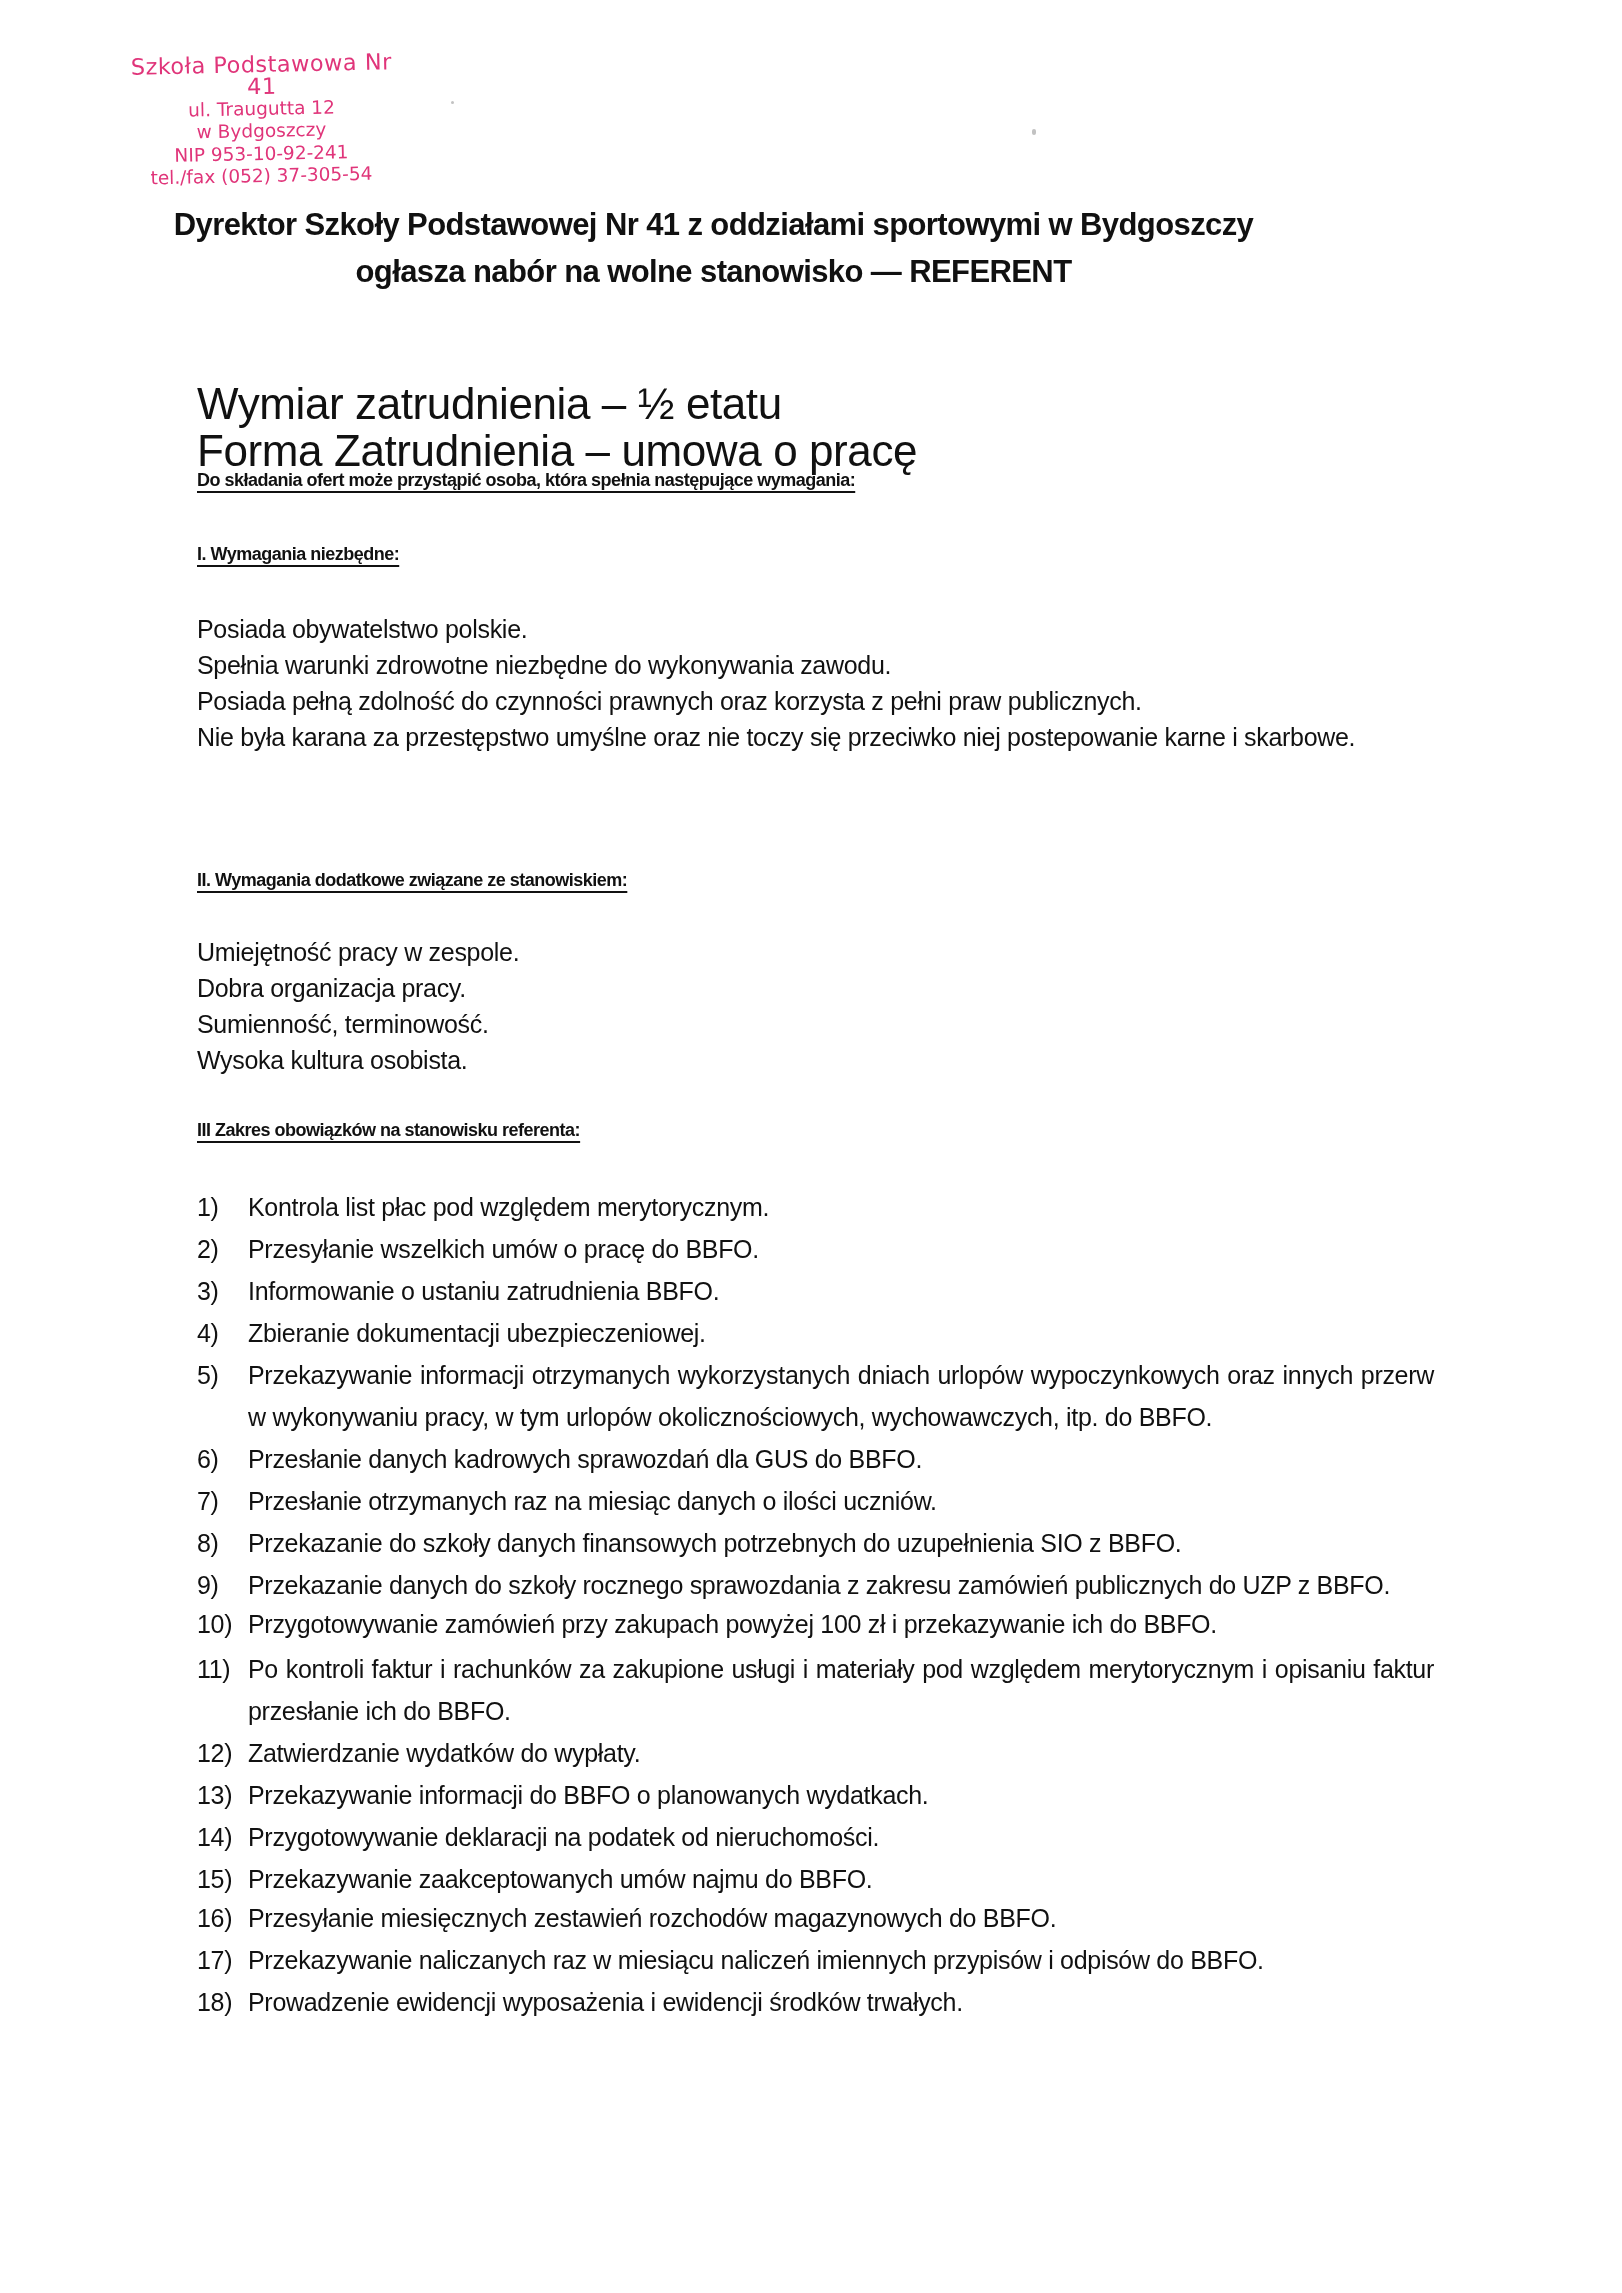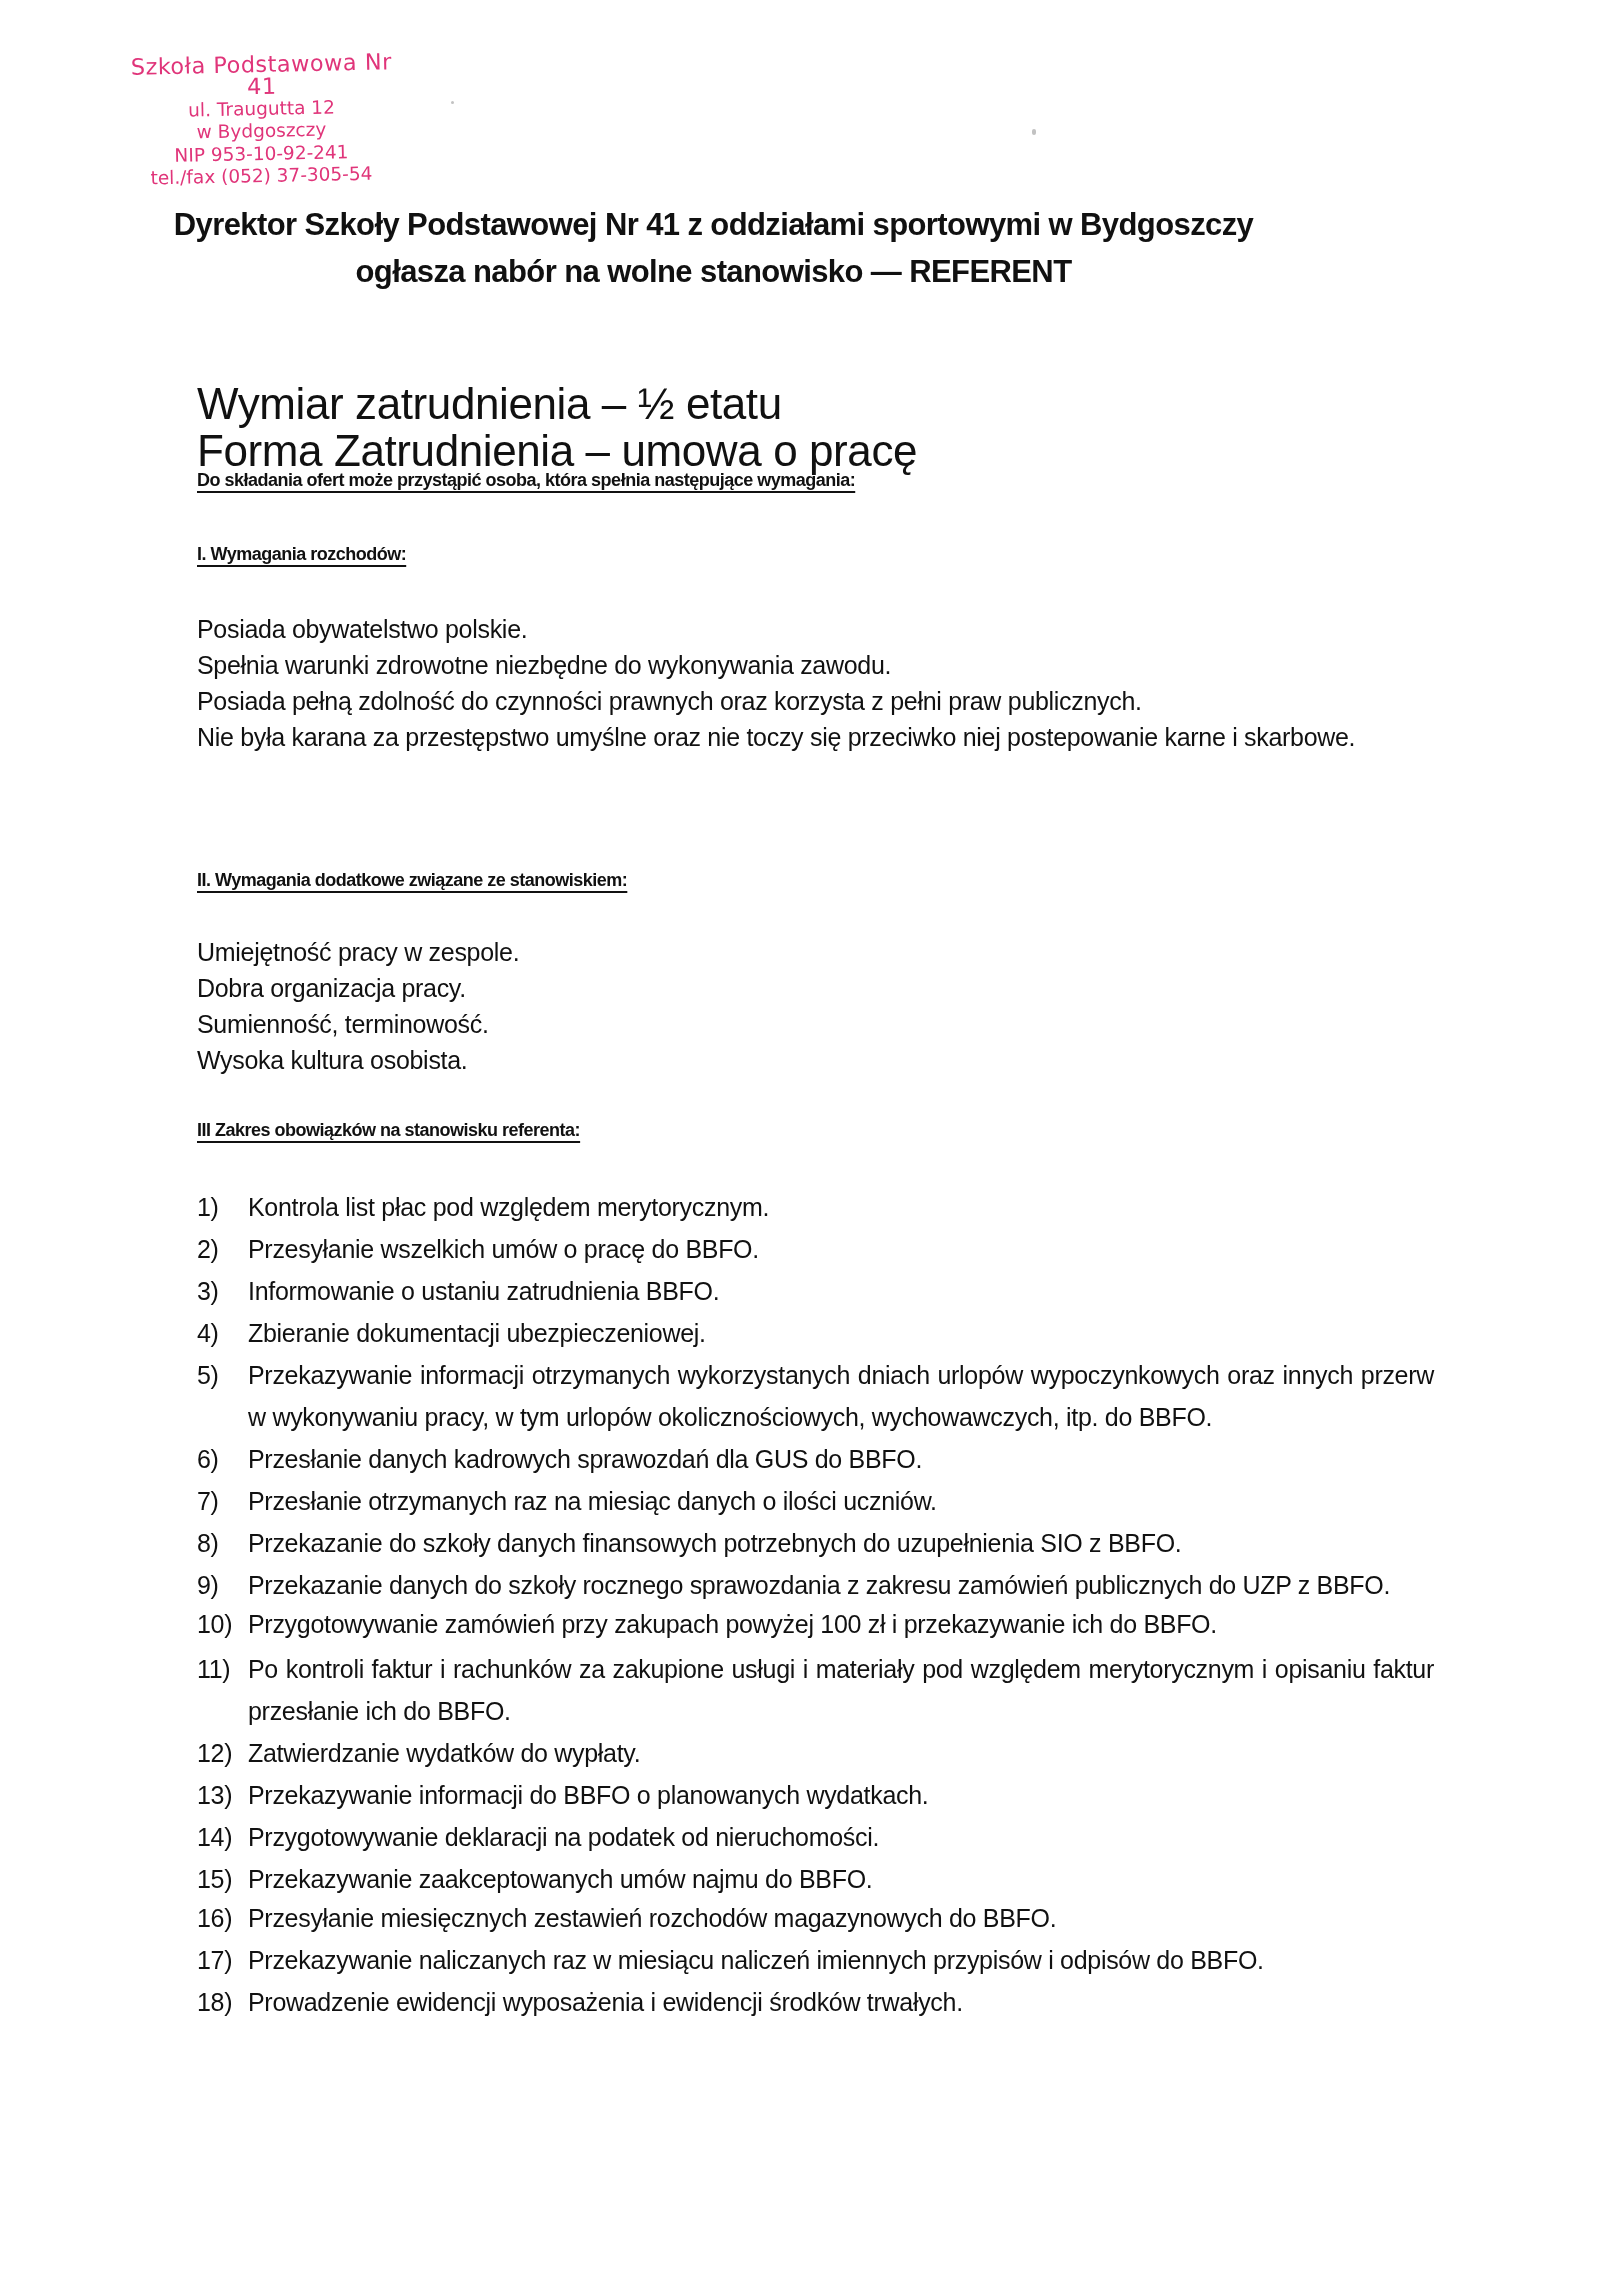--- a/index.html
+++ b/index.html
@@ -56,21 +56,21 @@
     <div>ogłasza nabór na wolne stanowisko — REFERENT</div>
   </div>
 
   <div class="employment">
     <div>Wymiar zatrudnienia – ½ etatu</div>
     <div>Forma Zatrudnienia – umowa o pracę</div>
   </div>
 
   <div class="heading" style="top:470px;">Do składania ofert może przystąpić osoba, która spełnia następujące wymagania:</div>
 
-  <div class="heading" style="top:544px;">I. Wymagania rozchodów:</div>
+  <div class="heading" style="top:544px;">I. Wymagania niezbędne:</div>
   <div class="plain-list" style="top:611px;">
     <div>Posiada obywatelstwo polskie.</div>
     <div>Spełnia warunki zdrowotne niezbędne do wykonywania zawodu.</div>
     <div>Posiada pełną zdolność do czynności prawnych oraz korzysta z pełni praw publicznych.</div>
     <div>Nie była karana za przestępstwo umyślne oraz nie toczy się przeciwko niej postepowanie karne i skarbowe.</div>
   </div>
 
   <div class="heading" style="top:870px;">II. Wymagania dodatkowe związane ze stanowiskiem:</div>
   <div class="plain-list" style="top:934px;">
     <div>Umiejętność pracy w zespole.</div>

